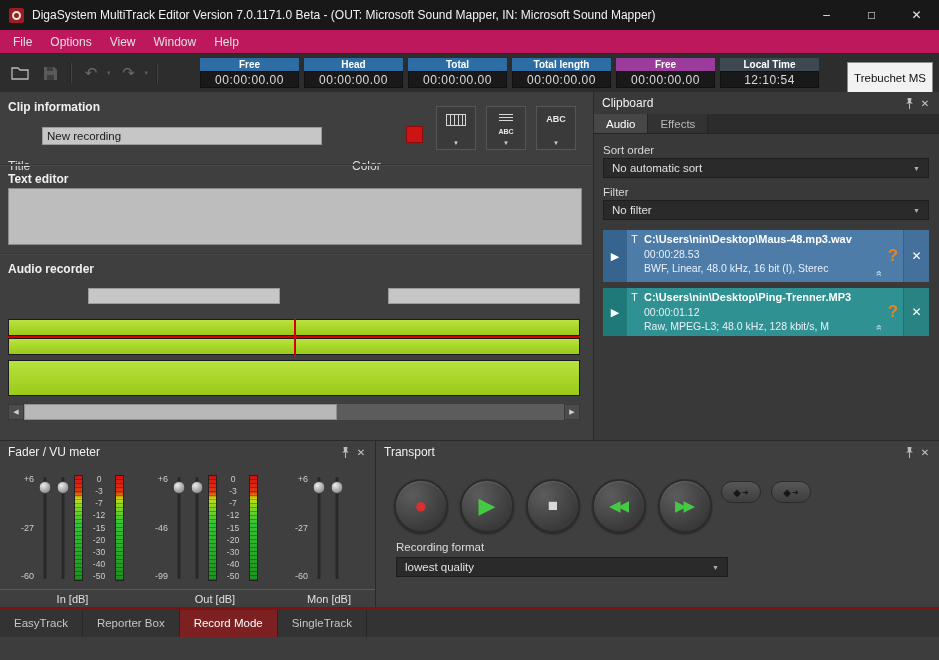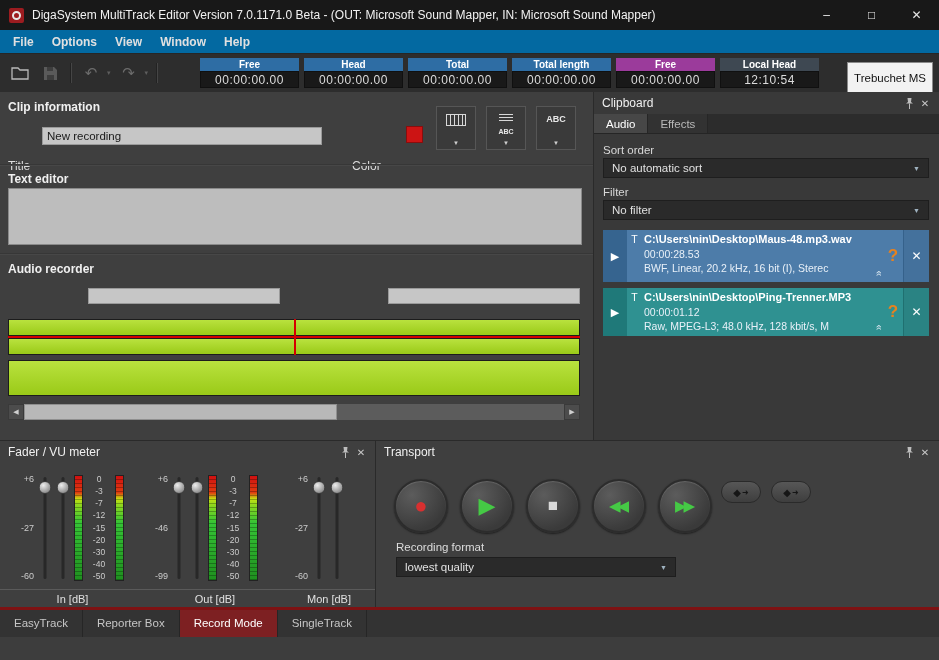--- a/index.html
+++ b/index.html
@@ -9,21 +9,21 @@
 
   
   .titlebar { position:absolute; top:0; left:0; right:0; height:30px; background:#181818; display:flex; align-items:center; }
   .app-icon { width:15px; height:15px; margin:0 8px 0 9px; background:#9c1c20; border-radius:2px; position:relative; }
   .app-icon::after { content:""; position:absolute; inset:3px; border:2px solid #e8e8e8; border-radius:50%; }
   .title-text { flex:1; font-size:12px; color:#f2f2f2; white-space:nowrap; overflow:hidden; }
   .win-controls { display:flex; height:30px; }
   .win-btn { width:45px; height:30px; display:flex; align-items:center; justify-content:center; color:#e8e8e8; font-size:12px; }
 
   
-  .menubar { position:absolute; top:30px; left:0; right:0; height:24px; background:#0369a1; border-bottom:1px solid #262626;font-weight:bold; }
+  .menubar { position:absolute; top:30px; left:0; right:0; height:24px; background:#be185d; border-bottom:1px solid #262626; }
   .menubar-list { display:flex; height:24px; align-items:center; padding-left:4px; }
   .menu-item { padding:4px 9px; color:#e0e0e0; font-size:12px; }
 
   
   .toolbar { position:absolute; top:54px; left:0; right:0; height:38px; background:#2d2d2d; }
   .tool-icons { position:absolute; left:8px; top:7px; display:flex; align-items:center; gap:6px; }
   .tool-btn { width:24px; height:24px; display:flex; align-items:center; justify-content:center; }
   .tool-sep { width:1px; height:20px; background:#222; box-shadow:1px 0 0 #454545; margin:0 2px; }
   .glyph-disabled { color:#6c6c6c; font-size:15px; }
   .tiny-caret { color:#5f5f5f; font-size:7px; margin-left:-2px; }
@@ -107,21 +107,21 @@
   .transport-panel { position:absolute; top:440px; left:375px; right:0; height:167px; background:#3f3f3f; border-top:1px solid #2a2a2a; border-left:1px solid #2a2a2a; }
   .t-buttons { position:absolute; left:18px; top:38px; display:flex; gap:12px; }
   .t-big { width:54px; height:54px; border-radius:50%; background:radial-gradient(circle at 32% 28%, #5c5c5c, #3a3a3a 72%); border:2px solid #2c2c2c; box-shadow:inset 0 1px 1px rgba(255,255,255,0.15), 0 1px 2px rgba(0,0,0,0.55); display:flex; align-items:center; justify-content:center; }
   .g-rec { color:#d83030; font-size:22px; }
   .g-play { color:#45c945; font-size:22px; }
   .g-stop { color:#d9d9d9; font-size:17px; }
   .g-skip { color:#45c945; font-size:15px; letter-spacing:-3px; padding-right:3px; }
   .t-small { position:absolute; top:40px; width:40px; height:22px; border-radius:11px; background:linear-gradient(#575757,#3e3e3e); border:1px solid #2a2a2a; display:flex; align-items:center; justify-content:center; color:#161616; font-size:10px; }
   .t-small .sm-arrow { font-size:8px; color:#161616; margin-left:1px; }
   .t-lbl { position:absolute; left:20px; top:100px; font-size:11.5px; color:#dcdcdc; }
-  .t-dropdown { position:absolute; left:20px; top:116px; width:280px; height:20px; background:#2a2a2a; border:1px solid #1e1e1e; display:flex; align-items:center; justify-content:space-between; padding:0 8px; font-size:11.5px; color:#e0e0e0; }
+  .t-dropdown { position:absolute; left:20px; top:116px; width:332px; height:20px; background:#2a2a2a; border:1px solid #1e1e1e; display:flex; align-items:center; justify-content:space-between; padding:0 8px; font-size:11.5px; color:#e0e0e0; }
 
   
   .red-line { position:absolute; top:607px; left:0; right:0; height:3px; background:#7e1213; }
   .tabbar { position:absolute; top:610px; left:0; right:0; height:27px; background:#333333; display:flex; }
   .b-tab { padding:0 14px; line-height:26px; font-size:11.5px; color:#c6c6c6; border-right:1px solid #262626; }
   .b-tab.active { background:#7d2022; color:#ffffff; }
   .statusbar { position:absolute; top:637px; left:0; right:0; height:23px; background:#2d2d2d; border-top:1px solid #1e1e1e; display:flex; align-items:center; justify-content:space-between; font-size:11.5px; color:#e0e0e0; }
   .status-left { padding-left:8px; }
   .status-right { display:flex; height:100%; align-items:center; }
   .status-seg { border-left:1px solid #1e1e1e; box-shadow:inset 1px 0 0 #4a4a4a; padding:0 8px; line-height:22px; }
@@ -198,21 +198,21 @@
       </div>
       <div class="timer">
         <div class="timer-label lb-blue">Total length</div>
         <div class="timer-value">00:00:00.00</div>
       </div>
       <div class="timer">
         <div class="timer-label lb-magenta">Free</div>
         <div class="timer-value">00:00:00.00</div>
       </div>
       <div class="timer">
-        <div class="timer-label lb-slate">Local Head</div>
+        <div class="timer-label lb-slate">Local Time</div>
         <div class="timer-value">12:10:54</div>
       </div>
     </div>
 
     <div class="font-button">Trebuchet MS</div>
   </div>
 
   <div class="left-panel">
     <div class="sec-header" style="top:8px;">Clip information</div>
     <div class="lbl" style="left:8px; top:38px;">Title</div>
@@ -292,21 +292,21 @@
     </div>
 
     <div class="clip-item item-blue" style="top:138px; height:52px;">
       <div class="ci-play">
           <span>▶</span>
         </div>
       <div class="ci-flag">T</div>
       <div class="ci-text">
         <div class="ci-path">C:\Users\nin\Desktop\Maus-48.mp3.wav</div>
         <div class="ci-dur">00:00:28.53</div>
-        <div class="ci-fmt">BWF, Linear, 20.2 kHz, 16 bit (I), Sterec</div>
+        <div class="ci-fmt">BWF, Linear, 48.0 kHz, 16 bit (I), Sterec</div>
         <span class="ci-chevrons">»</span>
       </div>
       <div class="ci-listen">?</div>
       <div class="ci-close">
           <span>✕</span>
         </div>
     </div>
 
     <div class="clip-item item-teal" style="top:196px; height:48px;">
       <div class="ci-play">

